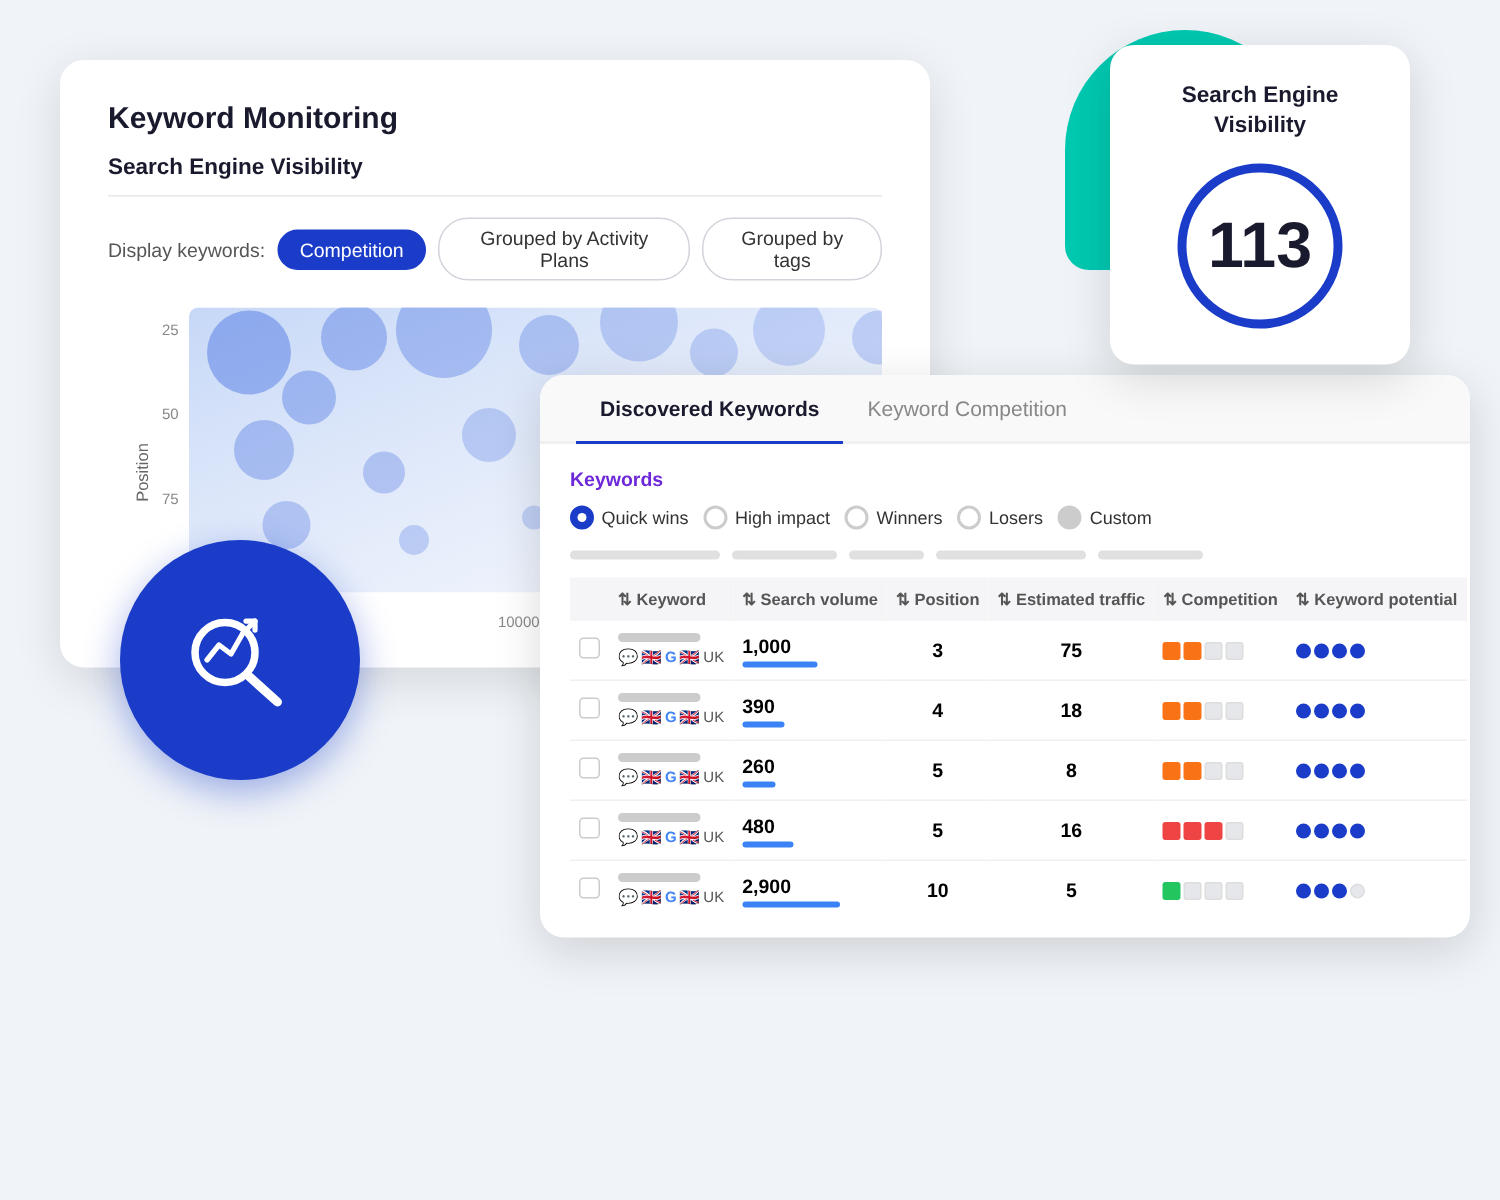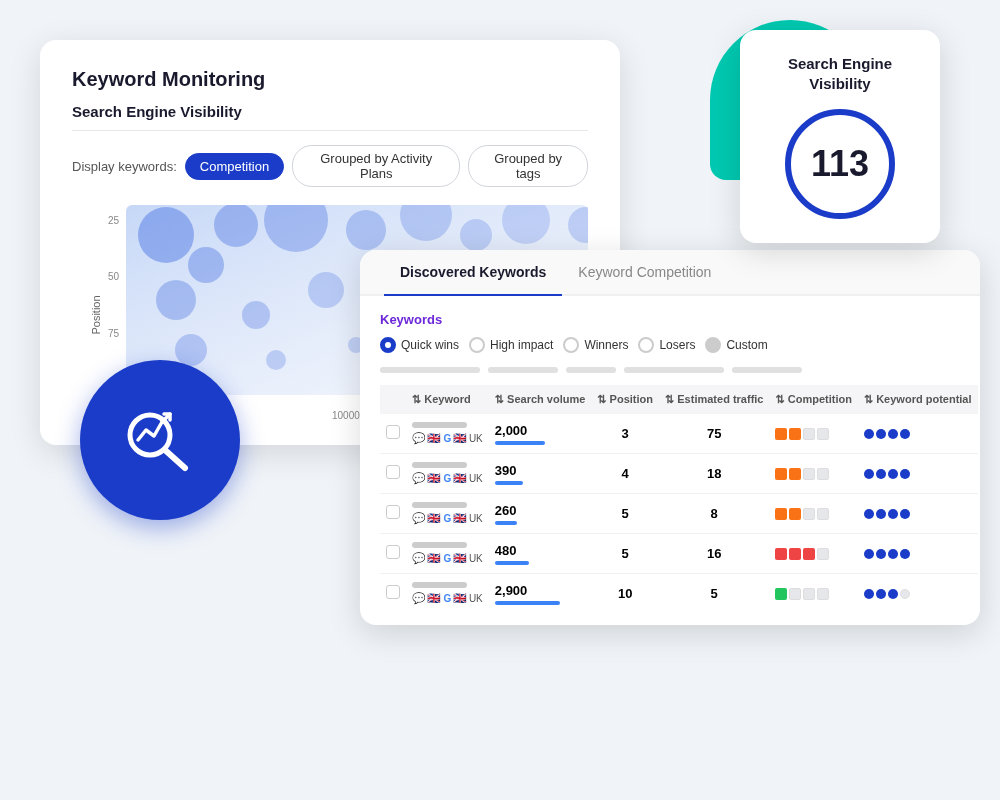--- a/index.html
+++ b/index.html
@@ -54,21 +54,21 @@
       width: 110px;
       height: 110px;
       border-radius: 50%;
       border: 6px solid #1a3cc8;
       display: flex;
       align-items: center;
       justify-content: center;
       margin: 0 auto;
     }
     .sev-number {
-      font-size: 36px;
+      font-size: 43px;
       font-weight: 700;
       color: #1a1a2e;
     }
 
     
     .km-card {
       position: absolute;
       top: 40px;
       left: 40px;
       width: 580px;
@@ -451,21 +451,21 @@
     <div style="width:55px;height:6px;border-radius:3px;background:#ccc;margin-bottom:4px;"></div>
     <div class="flag-icons">
       <span style="font-size:11px;">💬</span>
       <span style="font-size:11px;">🇬🇧</span>
       <span style="font-size:10px;color:#4285f4;font-weight:700;">G</span>
       <span style="font-size:11px;">🇬🇧</span>
       <span style="font-size:10px;color:#555;">UK</span>
     </div>
   </td>
               <td>
-    <div style="font-size:13px;font-weight:600;margin-bottom:3px;">2,000</div>
+    <div style="font-size:13px;font-weight:600;margin-bottom:3px;">1,000</div>
     <div style="width:50px;height:4px;border-radius:2px;background:#3b82f6;"></div>
   </td>
               <td class="center"><span style="font-size:13px;font-weight:600;">3</span></td>
               <td class="center"><span style="font-size:13px;font-weight:600;">75</span></td>
               <td>
                 <div class="comp-dots">
                   <div class="comp-sq orange"></div>
                   <div class="comp-sq orange"></div>
                   <div class="comp-sq empty"></div>
                   <div class="comp-sq empty"></div>

